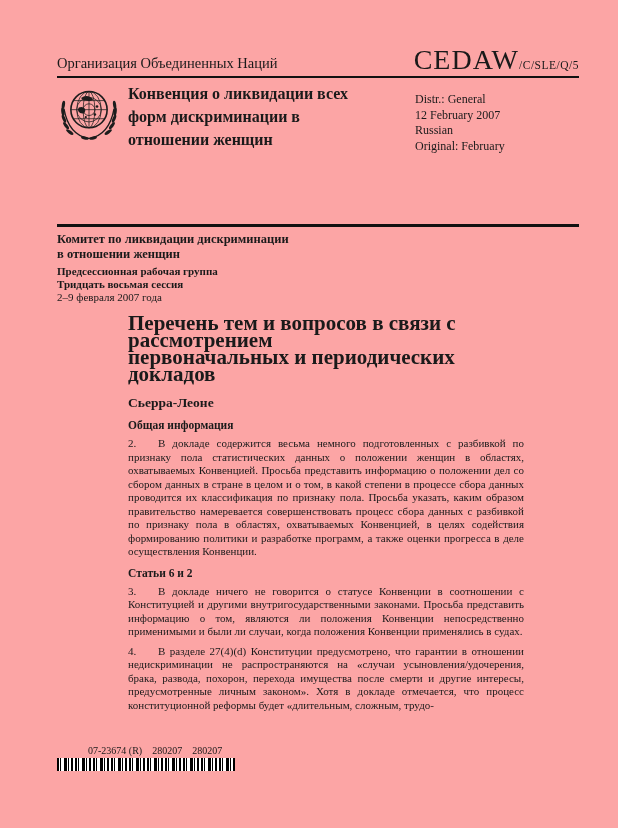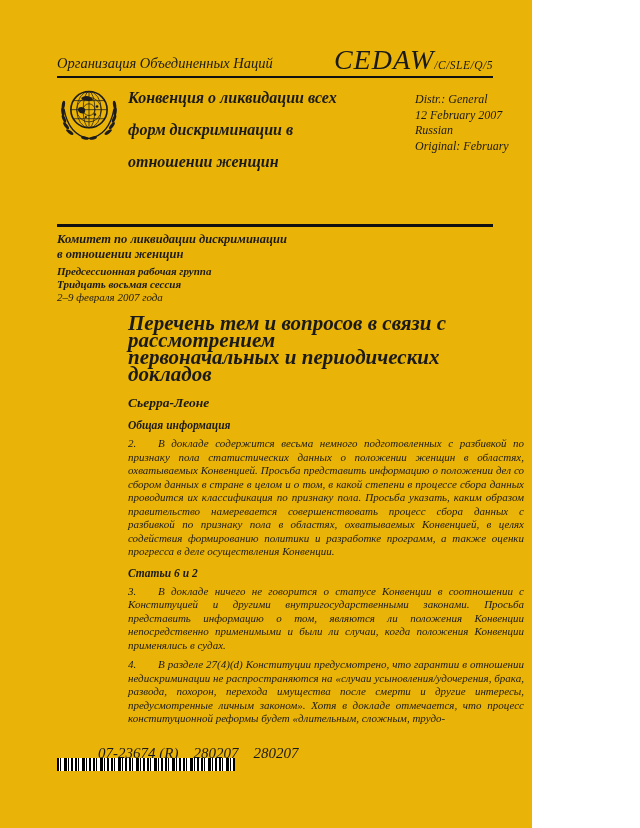--- a/index.html
+++ b/index.html
@@ -1,23 +1,22 @@
 <!DOCTYPE html>
 <html><head>
 <meta charset="utf-8">
 <style>
   html, body { margin:0; padding:0; background:#ffffff; }
   .page {
     position:relative;
-    width:532px; height:828px;
-    background:#eab308;
+    width:618px; height:828px;
+    background:#fca5a5;
     color:#1a1a1a;
     font-family:"Liberation Serif","DejaVu Serif",serif;
     overflow:hidden;
-    font-style:italic;
   }
   
   .org-name {
     position:absolute; left:57px; top:55px;
     font-size:14.5px;
   }
   .doc-symbol {
     position:absolute; right:39px; top:44px;
     white-space:nowrap;
   }
@@ -32,21 +31,21 @@
     height:2px; background:#111;
   }
   
   .emblem {
     position:absolute; left:57px; top:83px;
     width:64px; height:64px;
   }
   .conv-title {
     position:absolute; left:128px; top:82px;
     width:280px;
-    font-size:16px; font-weight:bold; line-height:32px;
+    font-size:16px; font-weight:bold; line-height:23px;
     white-space:pre-line;
   }
   .distr {
     position:absolute; left:415px; top:92px;
     font-size:12px; line-height:15.5px;
   }
   .rule-section {
     position:absolute; left:57px; right:39px; top:224px;
     height:3px; background:#111;
   }
@@ -76,22 +75,22 @@
     font-size:11.5px; font-weight:bold; margin:8px 0 0 0;
   }
   .para {
     font-size:11px; line-height:13.5px;
     text-align:justify; margin:6px 0 0 0;
   }
   .para.first { margin-top:11px; }
   .num { display:inline-block; width:30px; }
   
   .footer-id {
-    position:absolute; left:55px; top:745px;
-    font-size:15px; white-space:pre;padding-left:43px;
+    position:absolute; left:45px; top:745px;
+    font-size:10px; white-space:pre;padding-left:43px;
   }
   .barcode {
     position:absolute; left:57px; top:758px;
     width:178px; height:13px;
     background:repeating-linear-gradient(90deg,
       #000 0px,#000 2px,#fff 2px,#fff 3px,
       #000 3px,#000 4px,#fff 4px,#fff 7px,
       #000 7px,#000 10px,#fff 10px,#fff 11px,
       #000 11px,#000 12px,#fff 12px,#fff 14px,
       #000 14px,#000 16px,#fff 16px,#fff 18px);

